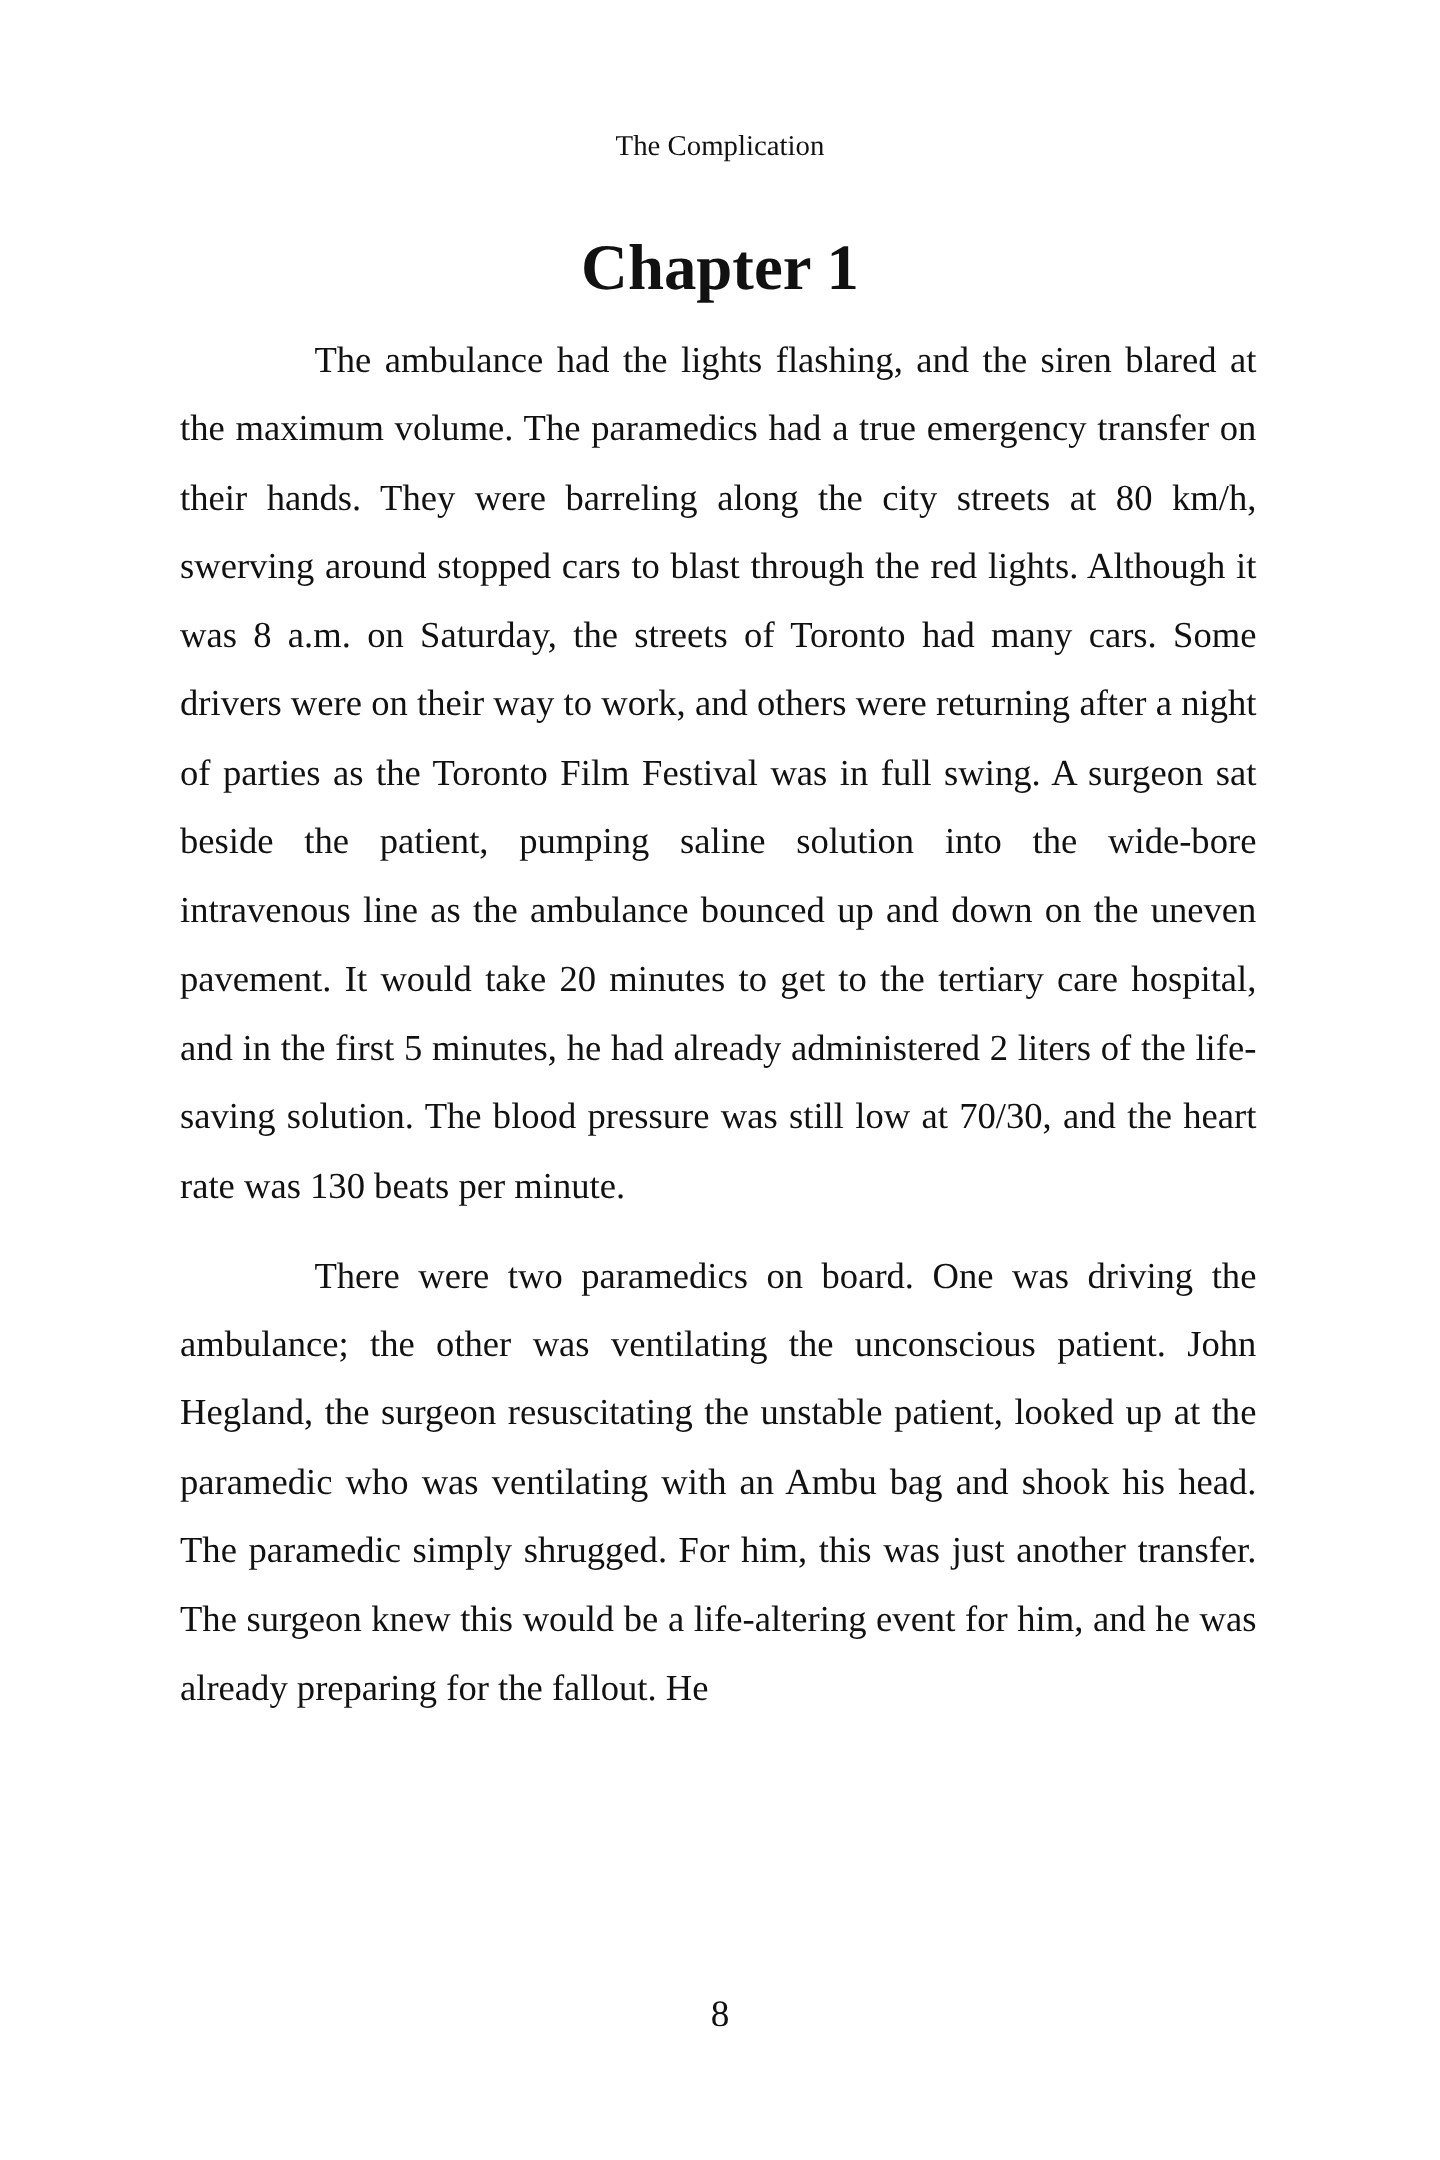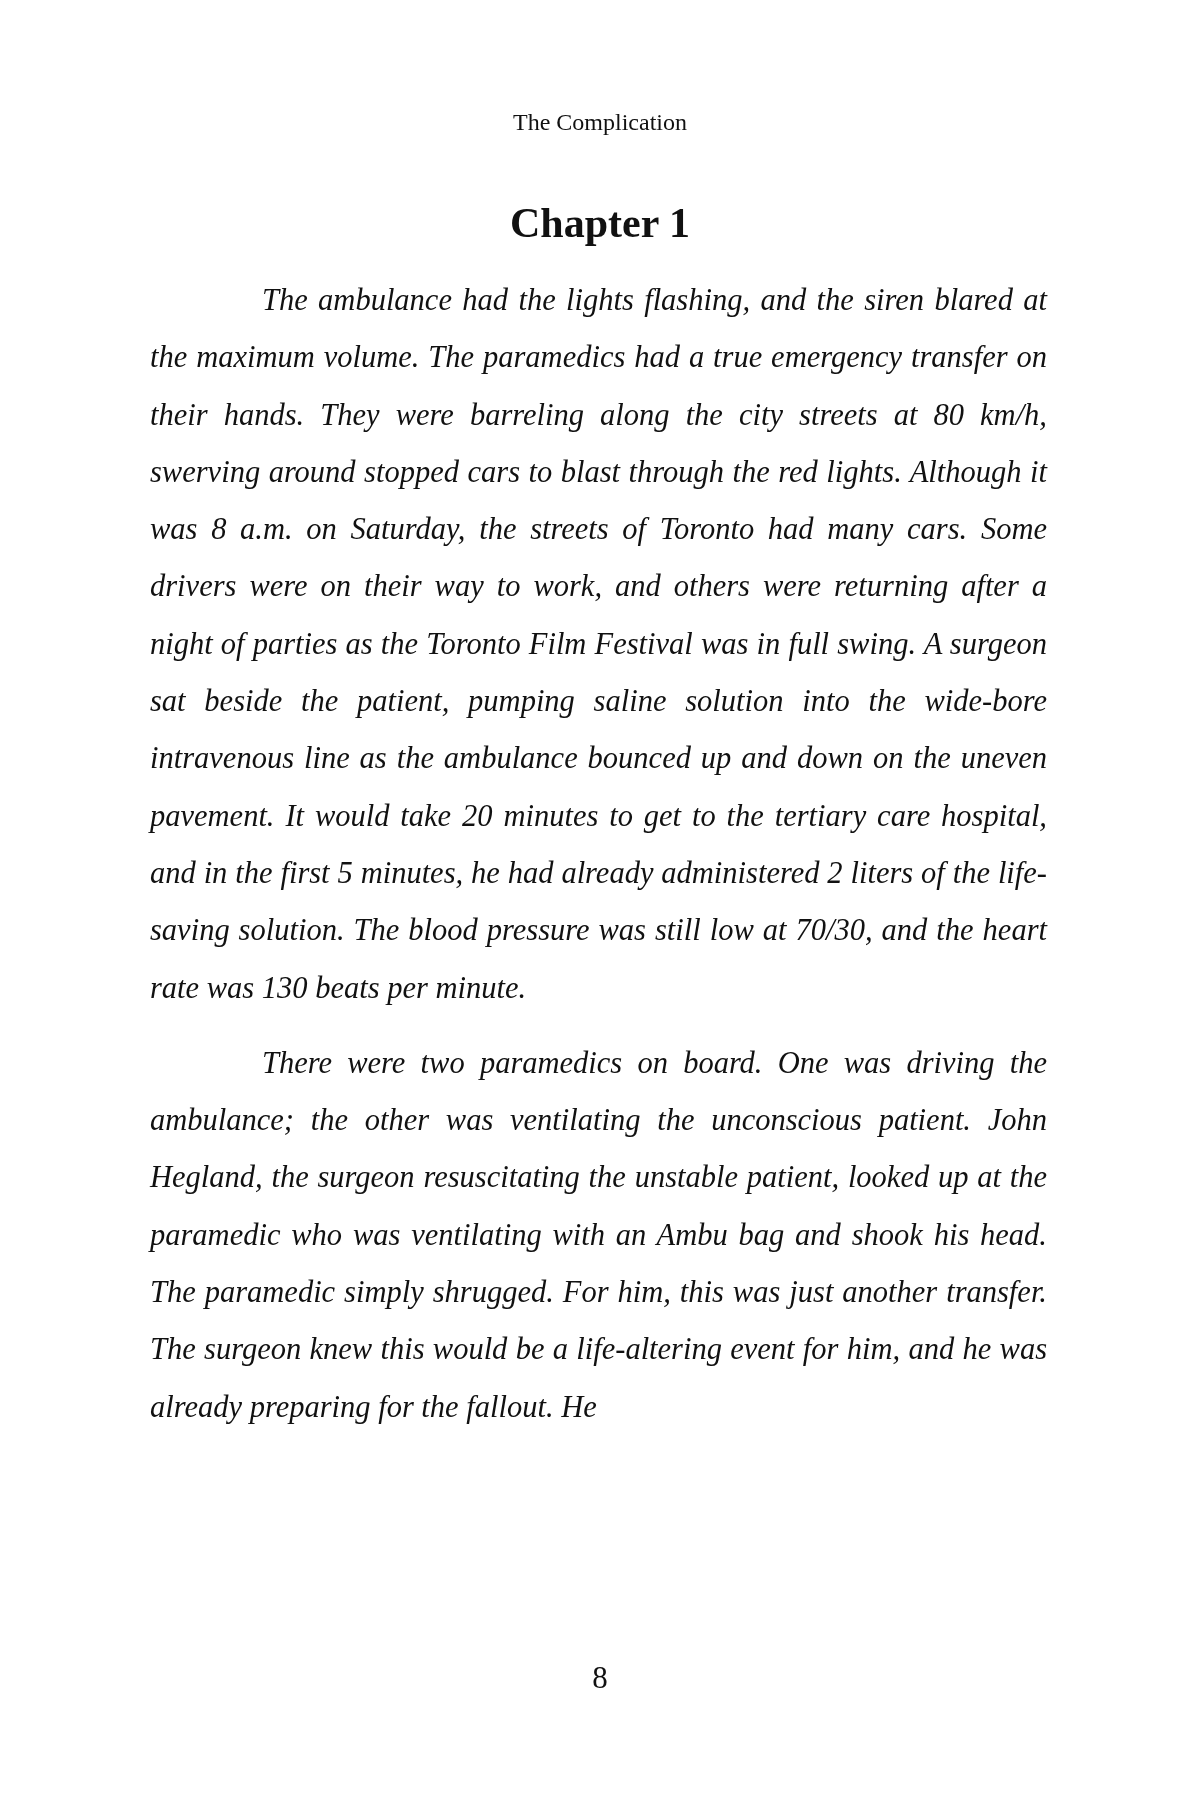--- a/index.html
+++ b/index.html
@@ -23,39 +23,38 @@
       text-align: center;
       font-size: 24px;
       line-height: 40px;
     }
     .chapter-title {
       position: absolute;
       top: 198px;
       left: 0;
       width: 1200px;
       text-align: center;
-      font-size: 42px;
+      font-size: 54px;
       font-weight: bold;
       line-height: 50px;
       margin: 0;
     }
     .body-text {
       position: absolute;
       top: 272px;
       left: 150px;
       width: 897px;
     }
     .para {
       margin: 0;
       font-size: 30.5px;
       line-height: 57.3px;
       text-align: justify;
       text-indent: 112px;
       hyphens: none;
-      font-style: italic;
     }
     .para + .para {
       margin-top: 18px;
     }
     .page-number {
       position: absolute;
       top: 1658px;
       left: 0;
       width: 1200px;
       text-align: center;

